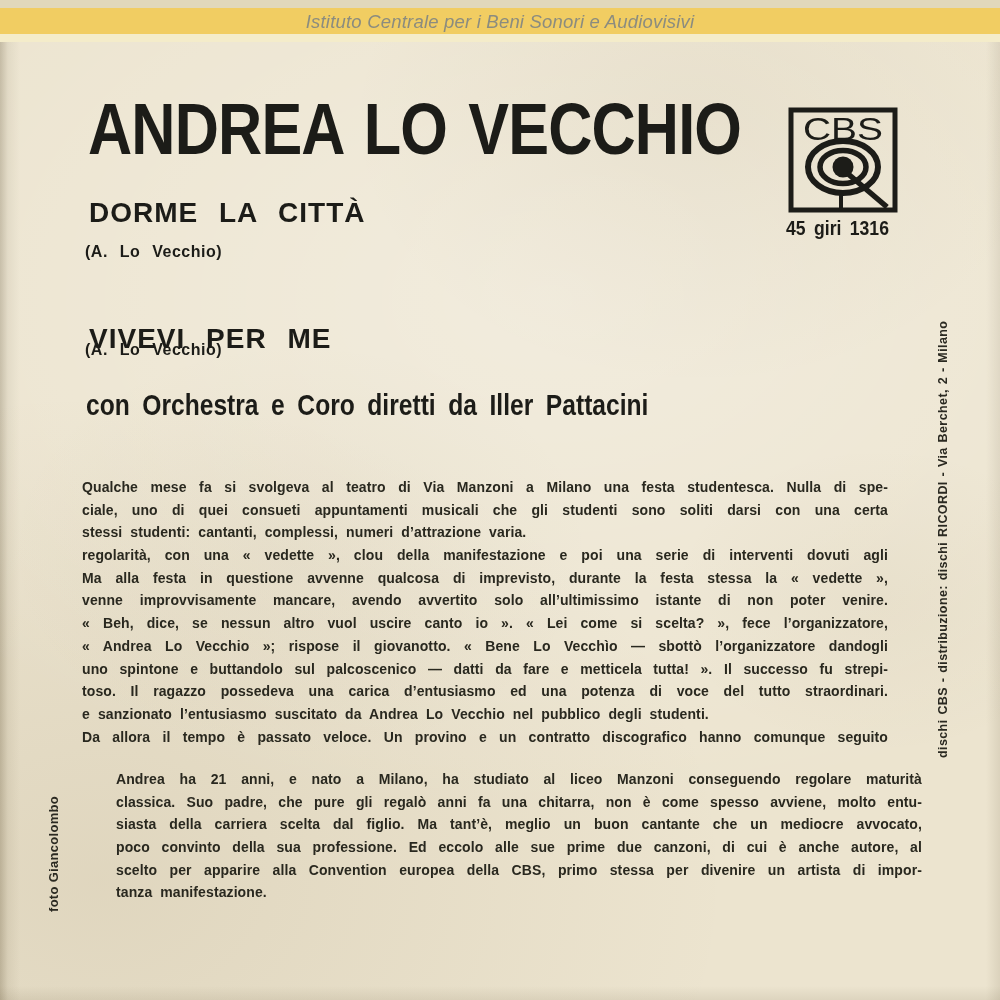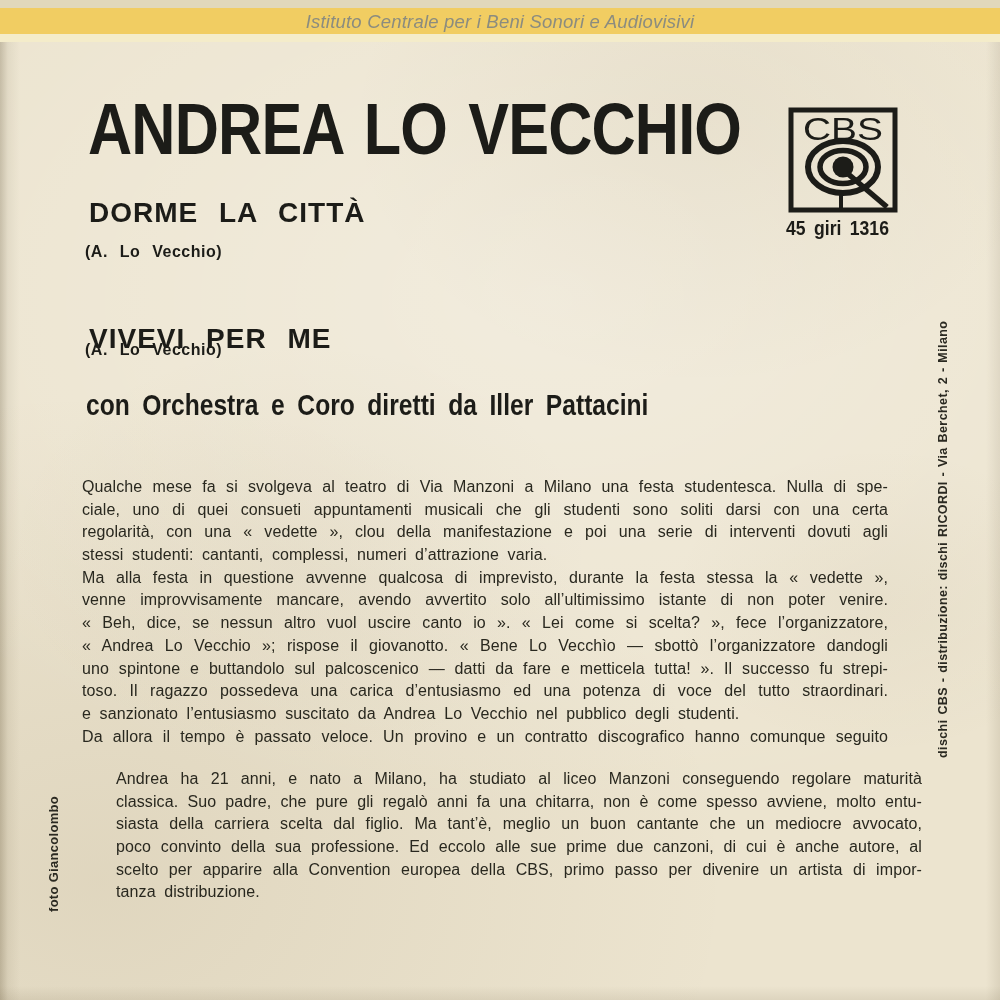--- a/index.html
+++ b/index.html
@@ -39,21 +39,21 @@
     line-height:32px;word-spacing:7px;color:#1c1c18;transform:scaleX(0.82);
     transform-origin:0 0;white-space:nowrap;}
 
   .cbs-box{position:absolute;left:788px;top:107px;width:95px;height:106px;}
   .catalog{position:absolute;left:786px;top:216px;width:130px;font-size:20px;font-weight:700;
     line-height:24px;word-spacing:4px;color:#1c1c18;transform:scaleX(0.88);
     transform-origin:0 0;white-space:nowrap;}
 
   .bodycol{position:absolute;left:82px;width:806px;}
   .p1{top:476px;} .p2{top:768px;margin-left:34px;}
-  .bl{height:22.7px;line-height:22.7px;font-size:16px;font-weight:400;
+  .bl{height:22.7px;line-height:22.7px;font-size:14px;font-weight:700;
     letter-spacing:0.1px;color:#29281f;
     text-align:justify;text-align-last:justify;}
   .bl.ll{text-align-last:left;word-spacing:4px;}
 
   .vr{position:absolute;transform-origin:0 0;transform:rotate(-90deg);
     white-space:nowrap;font-weight:700;color:#2a2921;}
   .vr-right{left:936px;top:758px;font-size:12.5px;letter-spacing:0.4px;word-spacing:1px;}
   .vr-left{left:46px;top:912px;font-size:13px;letter-spacing:0.3px;}
 </style>
 </head>
@@ -86,37 +86,37 @@
       <circle cx="55" cy="60" r="10.5" fill="#1c1c18"></circle>
       <line x1="53" y1="85" x2="53" y2="101" stroke="#1c1c18" stroke-width="4"></line>
       <line x1="59" y1="66" x2="99" y2="100" stroke="#1c1c18" stroke-width="5.5"></line>
     </svg>
   </div>
   <div class="catalog">45 giri 1316</div>
 
   <div class="bodycol p1">
     <div class="bl">Qualche mese fa si svolgeva al teatro di Via Manzoni a Milano una festa studentesca. Nulla di spe-</div>
     <div class="bl">ciale, uno di quei consueti appuntamenti musicali che gli studenti sono soliti darsi con una certa</div>
+    <div class="bl ll">stessi studenti: cantanti, complessi, numeri d’attrazione varia.</div>
     <div class="bl">regolarità, con una « vedette », clou della manifestazione e poi una serie di interventi dovuti agli</div>
-    <div class="bl ll">stessi studenti: cantanti, complessi, numeri d’attrazione varia.</div>
     <div class="bl">Ma alla festa in questione avvenne qualcosa di imprevisto, durante la festa stessa la « vedette »,</div>
     <div class="bl">venne improvvisamente mancare, avendo avvertito solo all’ultimissimo istante di non poter venire.</div>
     <div class="bl">« Beh, dice, se nessun altro vuol uscire canto io ». « Lei come si scelta? », fece l’organizzatore,</div>
     <div class="bl">« Andrea Lo Vecchio »; rispose il giovanotto. « Bene Lo Vecchìo — sbottò l’organizzatore dandogli</div>
     <div class="bl">uno spintone e buttandolo sul palcoscenico — datti da fare e metticela tutta! ». Il successo fu strepi-</div>
     <div class="bl">toso. Il ragazzo possedeva una carica d’entusiasmo ed una potenza di voce del tutto straordinari.</div>
     <div class="bl ll">e sanzionato l’entusiasmo suscitato da Andrea Lo Vecchio nel pubblico degli studenti.</div>
     <div class="bl">Da allora il tempo è passato veloce. Un provino e un contratto discografico hanno comunque seguito</div>
   </div>
 
   <div class="bodycol p2">
     <div class="bl">Andrea ha 21 anni, e nato a Milano, ha studiato al liceo Manzoni conseguendo regolare maturità</div>
     <div class="bl">classica. Suo padre, che pure gli regalò anni fa una chitarra, non è come spesso avviene, molto entu-</div>
     <div class="bl">siasta della carriera scelta dal figlio. Ma tant’è, meglio un buon cantante che un mediocre avvocato,</div>
     <div class="bl">poco convinto della sua professione. Ed eccolo alle sue prime due canzoni, di cui è anche autore, al</div>
-    <div class="bl">scelto per apparire alla Convention europea della CBS, primo passo per divenire un artista di impor-</div>
-    <div class="bl ll">tanza distribuzione.</div>
+    <div class="bl">scelto per apparire alla Convention europea della CBS, primo stessa per divenire un artista di impor-</div>
+    <div class="bl ll">tanza manifestazione.</div>
   </div>
 
   <div class="vr vr-right">dischi CBS - distribuzione: dischi RICORDI - Via Berchet, 2 - Milano</div>
   <div class="vr vr-left">foto Giancolombo</div>
 
 </div>
 
 </body></html>

